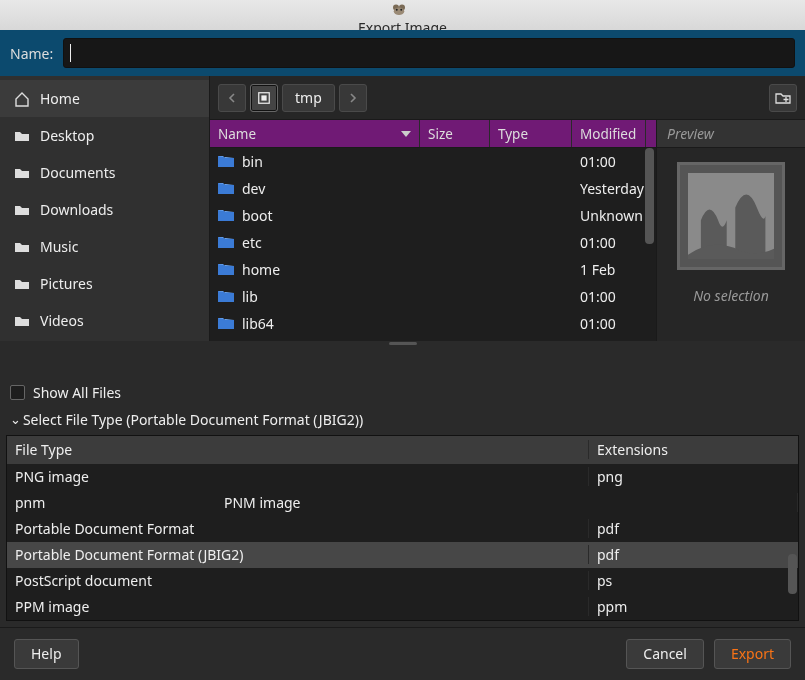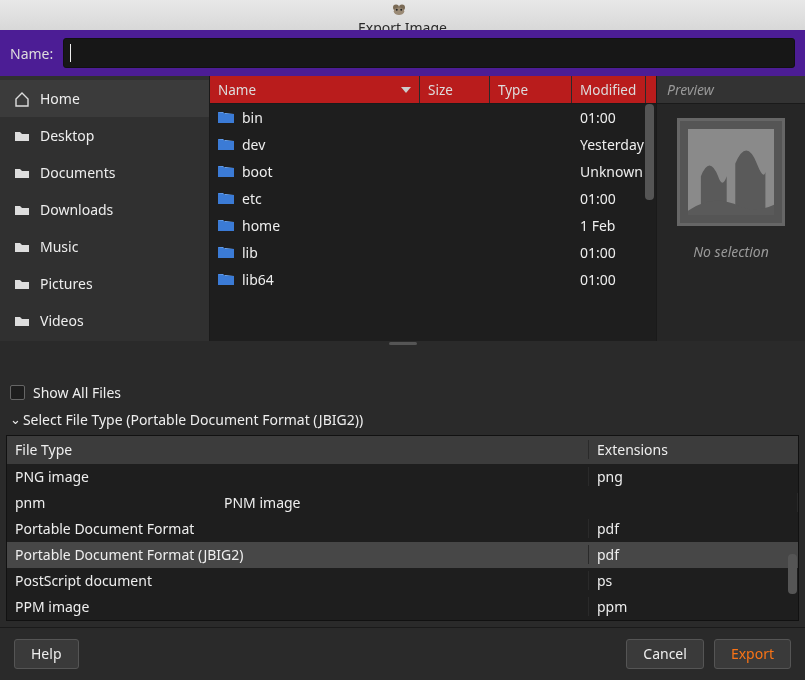--- a/index.html
+++ b/index.html
@@ -5,21 +5,21 @@
   * { box-sizing: border-box; margin: 0; padding: 0; font-family: "Segoe UI", "Noto Sans", sans-serif; }
   body { background: #2a2a2a; width: 805px; height: 680px; overflow: hidden; color: #e8e8e8; font-size: 14px; }
 
   .titlebar { height: 30px; background: linear-gradient(#e8e8e8,#d8d8d8); display: flex; align-items: center; padding: 0 8px; color: #2a2a2a; flex-direction: column; }
   .titlebar .appicon { width: 18px; height: 18px; margin-right: 8px; display:flex; align-items:center; justify-content:center; }
   .titlebar .title { flex: 1; text-align: center; font-size: 14px; }
   .titlebar .winbtn { width: 22px; text-align: center; font-size: 15px; cursor: default; color:#333; }
 
   .dialog { background: #2a2a2a; height: 650px; display: flex; flex-direction: column; }
 
-  .name-row { display: flex; align-items: center; padding: 8px 10px 8px 10px; gap: 10px; background:#4c1d95; }
+  .name-row { display: flex; align-items: center; padding: 8px 10px 8px 10px; gap: 10px; background:#0c4a6e; }
   .name-row label { font-size: 14px; color:#ddd; }
   .name-input { flex: 1; height: 30px; background: #171717; border: 1px solid #111; border-radius: 3px; padding: 0 6px; color: #eee; position:relative; }
   .name-input .caret { width:1px; height:18px; background:#eee; position:absolute; top:5px; left:6px; }
 
   .browser { display: flex; height: 278px; }
   .places { width: 210px; background: #303030; border-right:1px solid #1a1a1a; display:flex; flex-direction:column; padding-top:4px;}
   .place { display:flex; align-items:center; gap:10px; padding:9px 14px; cursor:default; color:#eee; }
   .place.active { background:#3b3b3b; }
   .place .picon { width:16px; height:16px; display:flex; align-items:center; justify-content:center; }
   .place .picon svg { width:16px; height:16px; }
@@ -28,21 +28,21 @@
 
   .main { flex:1; display:flex; flex-direction:column; background:#262626; }
   .pathbar { height:44px; display:flex; align-items:center; padding:0 8px; gap:4px; border-bottom:1px solid #1a1a1a;}
   .navbtn { width:28px; height:28px; border:1px solid #4a4a4a; background:#383838; border-radius:3px; display:flex; align-items:center; justify-content:center; color:#888;}
   .navbtn.active { background:#444; border-color:#666; color:#eee; box-shadow: inset 0 0 0 1px #111;}
   .pathseg { height:28px; padding:0 12px; border:1px solid #4a4a4a; background:#383838; border-radius:3px; display:flex; align-items:center; color:#eee; }
   .pathbar .spacer { flex:1; }
 
   .file-area { flex:1; display:flex; }
   .filelist { flex:1; display:flex; flex-direction:column; background:#1e1e1e; position:relative; border-right:1px solid #1a1a1a;}
-  .fhdr { display:flex; background:#b91c1c; height:28px; align-items:stretch; border-bottom:1px solid #1a1a1a; }
+  .fhdr { display:flex; background:#701a75; height:28px; align-items:stretch; border-bottom:1px solid #1a1a1a; }
   .fhdr .col { display:flex; align-items:center; padding:0 8px; border-right:1px solid #2a2a2a; color:#ddd; font-size:13.5px;}
   .fhdr .col.name { flex:0 0 210px; justify-content:space-between;}
   .fhdr .col.size { flex:0 0 70px;}
   .fhdr .col.type { flex:0 0 82px;}
   .fhdr .col.mod  { flex:0 0 74px;}
   .frows { flex:1; overflow:hidden; position:relative; }
   .frow { display:flex; height:27px; align-items:center; color:#eee; }
   .frow .c { padding:0 8px; overflow:hidden; white-space:nowrap; }
   .frow .c.name { flex:0 0 210px; display:flex; align-items:center; gap:8px;}
   .frow .c.size { flex:0 0 70px;}
@@ -163,20 +163,46 @@
           <span class="picon">
             <svg viewBox="0 0 16 16">
               <path d="M1 4h5l2 2h7v7H1z" fill="#ddd"></path>
             </svg>
           </span>
           <span>Videos</span>
         </div>
       </div>
 
     <div class="main">
+      <div class="pathbar">
+        <div class="navbtn">
+            <svg width="10" height="10" viewBox="0 0 10 10">
+              <path d="M7 1 L3 5 L7 9" stroke="#888" stroke-width="1.6" fill="none"></path>
+            </svg>
+          </div>
+        <div class="navbtn active">
+            <svg width="14" height="14" viewBox="0 0 16 16">
+              <rect x="2" y="2" width="12" height="12" fill="none" stroke="#eee" stroke-width="1.4"></rect>
+              <rect x="5" y="5" width="6" height="6" fill="#eee"></rect>
+            </svg>
+          </div>
+        <div class="pathseg">tmp</div>
+        <div class="navbtn">
+            <svg width="10" height="10" viewBox="0 0 10 10">
+              <path d="M3 1 L7 5 L3 9" stroke="#888" stroke-width="1.6" fill="none"></path>
+            </svg>
+          </div>
+        <div class="spacer"></div>
+        <div class="navbtn">
+            <svg width="16" height="16" viewBox="0 0 16 16">
+              <path d="M1 4h5l2 2h7v7H1z" fill="none" stroke="#ddd" stroke-width="1.3"></path>
+              <path d="M11 7v5M8.5 9.5h5" stroke="#ddd" stroke-width="1.3"></path>
+            </svg>
+          </div>
+      </div>
 
       <div class="file-area">
         <div class="filelist">
           <div class="fhdr">
             <div class="col name">
                 <span>Name</span>
                 <span class="tri-down"></span>
               </div>
             <div class="col size">Size</div>
             <div class="col type">Type</div>

